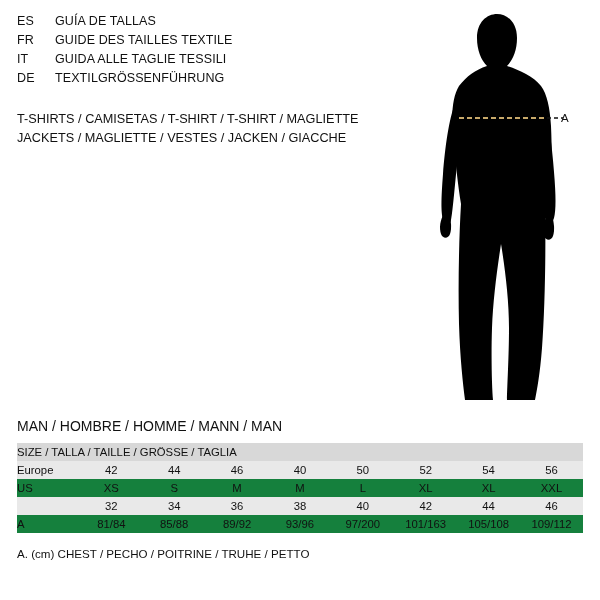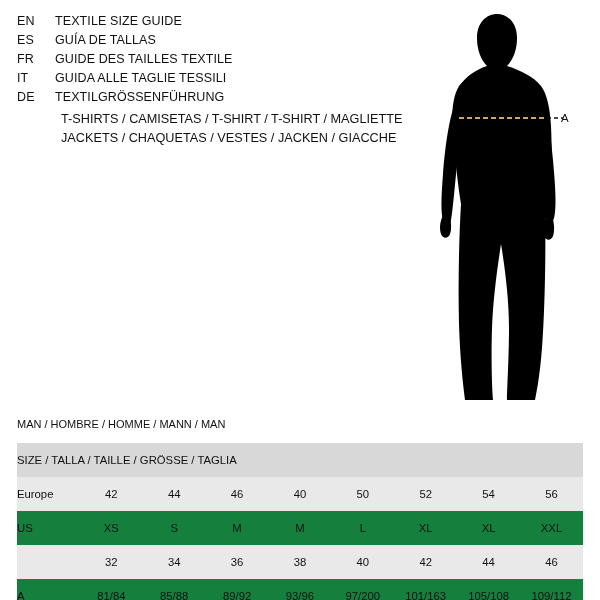--- a/index.html
+++ b/index.html
@@ -43,21 +43,20 @@
     color: #111;
     white-space: nowrap;
   }
 
   
   .cat-block {
     position: absolute;
     left: 17px;
     top: 110px;
     width: 400px;
-    margin-left: 44px;
   }
   .cat-line {
     font-size: 12.7px;
     line-height: 19px;
     white-space: nowrap;
     color: #111;
   }
 
   
   .figure-wrap {
@@ -75,38 +74,38 @@
     font-size: 11.5px;
     color: #111;
     letter-spacing: 0.4px;
   }
 
   
   .table-title {
     position: absolute;
     left: 17px;
     top: 418px;
-    font-size: 11px;
+    font-size: 14px;
     font-weight: 400;
     color: #111;
     white-space: nowrap;
   }
   table.size-table {
     position: absolute;
     left: 17px;
     top: 443px;
     width: 566px;
     border-collapse: collapse;
     font-size: 11.3px;
     color: #111;
     table-layout: fixed;
   }
   table.size-table td {
     padding: 0;
-    height: 34px;
+    height: 18px;
     vertical-align: middle;
     font-weight: 400;
   }
   table.size-table tr.head-row {
     background: #d8d8d8;
   }
   table.size-table tr.band {
     background: #e9e9e9;
     margin-top: 16px;
   }
@@ -135,44 +134,40 @@
     white-space: nowrap;
   }
 </style>
 </head>
 <body>
 
 <div class="page">
 
   <div class="lang-block">
     <div class="lang-row">
-      <span class="lang-code">EN</span>
-      <span class="lang-text">TEXTILE SIZE GUIDE</span>
-    </div>
-    <div class="lang-row">
       <span class="lang-code">ES</span>
       <span class="lang-text">GUÍA DE TALLAS</span>
     </div>
     <div class="lang-row">
       <span class="lang-code">FR</span>
       <span class="lang-text">GUIDE DES TAILLES TEXTILE</span>
     </div>
     <div class="lang-row">
       <span class="lang-code">IT</span>
       <span class="lang-text">GUIDA ALLE TAGLIE TESSILI</span>
     </div>
     <div class="lang-row">
       <span class="lang-code">DE</span>
       <span class="lang-text">TEXTILGRÖSSENFÜHRUNG</span>
     </div>
   </div>
 
   <div class="cat-block">
     <div class="cat-line">T-SHIRTS / CAMISETAS / T-SHIRT / T-SHIRT / MAGLIETTE</div>
-    <div class="cat-line">JACKETS / CHAQUETAS / VESTES / JACKEN / GIACCHE</div>
+    <div class="cat-line">JACKETS / MAGLIETTE / VESTES / JACKEN / GIACCHE</div>
   </div>
 
   <div class="figure-wrap">
     <svg width="200" height="400" viewBox="0 0 200 400" xmlns="http://www.w3.org/2000/svg">
       <path fill="#000000" d="
         M 82,30
         C 82,14 92,6 102,6
         C 112,6 122,14 122,30
         C 122,42 118,52 112,58
         C 124,62 138,68 146,78
@@ -273,14 +268,15 @@
         <td class="val">89/92</td>
         <td class="val">93/96</td>
         <td class="val">97/200</td>
         <td class="val">101/163</td>
         <td class="val">105/108</td>
         <td class="val">109/112</td>
       </tr>
     </tbody>
   </table>
 
+  <div class="footnote">A. (cm) CHEST / PECHO / POITRINE / TRUHE / PETTO</div>
 
 </div>
 
 </body></html>

